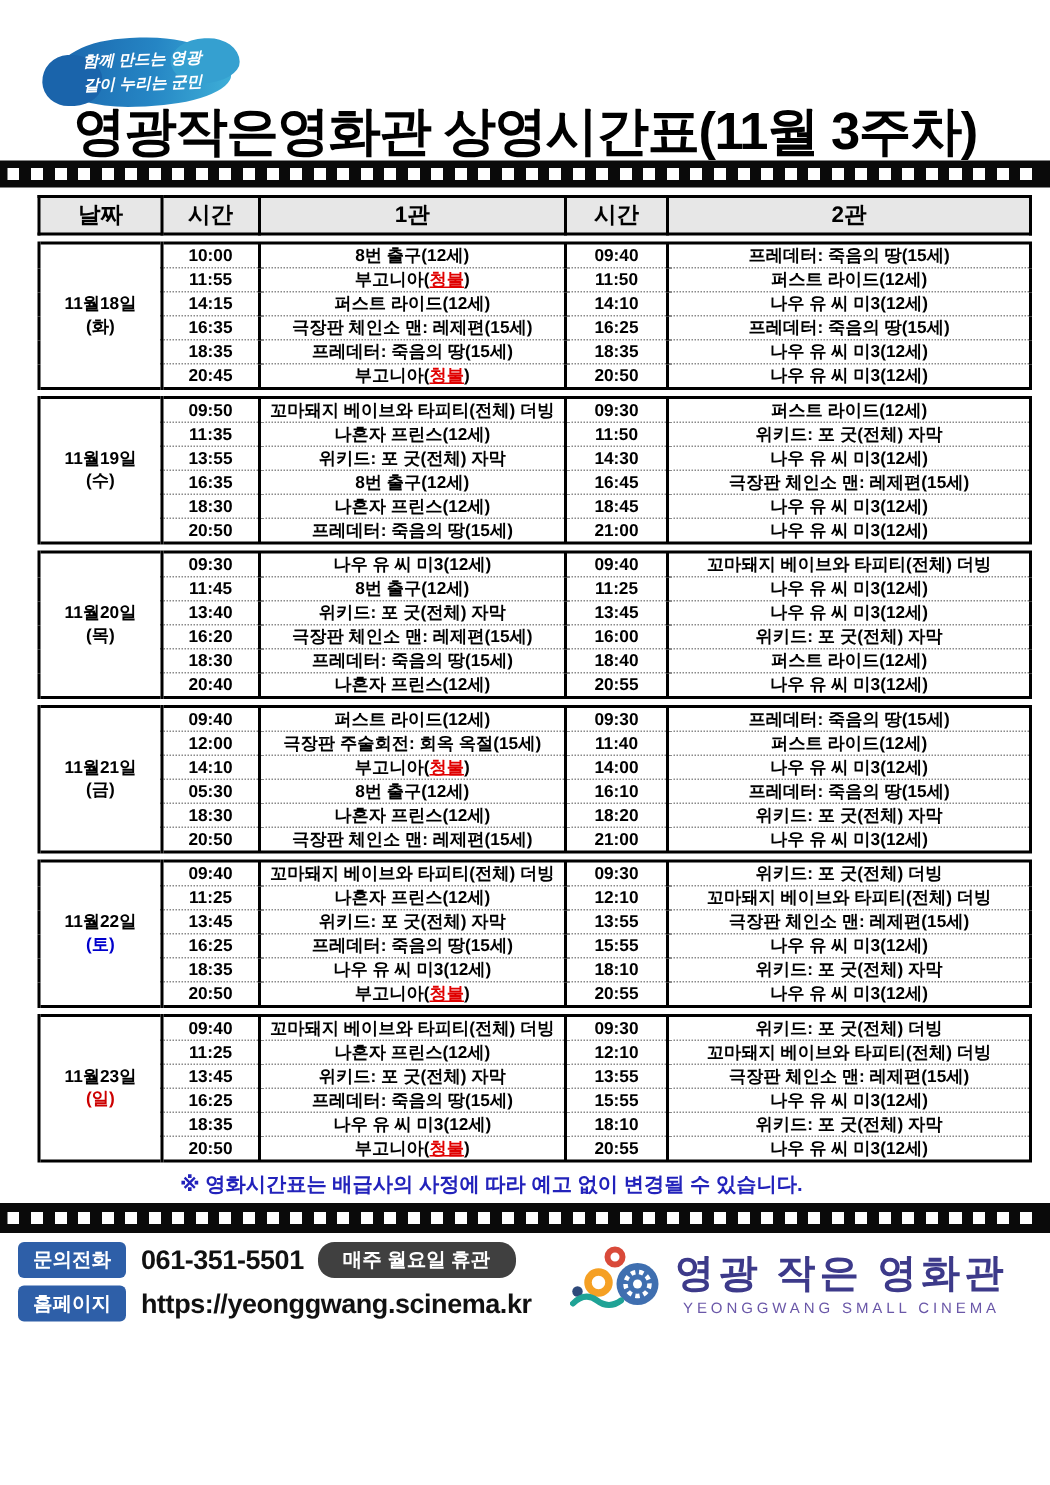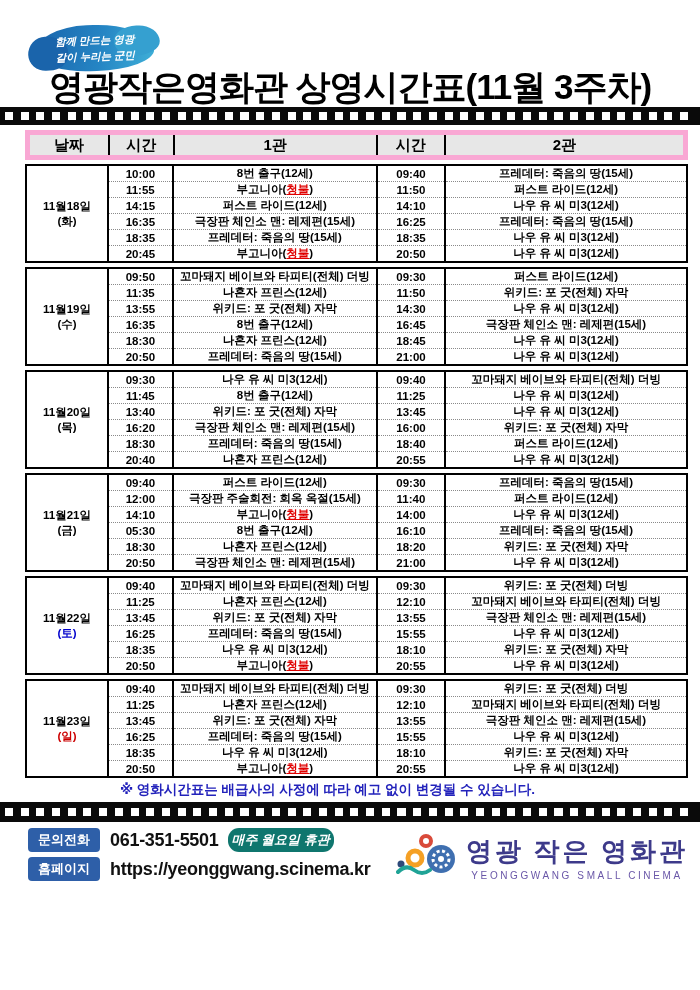--- a/index.html
+++ b/index.html
@@ -27,42 +27,42 @@
   .strip-top { top:107px; height:18px; }
   .strip-bottom { top:802px; height:20px; }
   .holes { position:absolute; left:5px; right:5px; top:50%; height:8px; transform:translateY(-50%);
            background:repeating-linear-gradient(to right,#fff 0 8px,transparent 8px 15.7px); }
 
   
   .schedule { position:absolute; left:25px; top:130px; width:663px; }
   table { border-collapse:collapse; width:100%; table-layout:fixed; }
   col.c-date{ width:12.4%; } col.c-t1{ width:9.8%; } col.c-s1{ width:30.9%; }
   col.c-t2{ width:10.3%; } col.c-s2{ width:36.6%; }
-  .head-table { border:5px solid #f9a8d4; }
+  .head-table { border:2px solid #f9a8d4; }
   .head-table th { border:2px solid #000; background:#e7e7e7; font-size:15px; font-weight:bold;
                    height:25px; text-align:center; color:#000; }
   .day-table { border:2px solid #000; margin-top:4px; }
   .day-table td { border-left:2px solid #000; border-right:2px solid #000;
                   border-top:1px dotted #8a8a8a; font-weight:bold; font-size:11.5px;
                   height:15.2px; text-align:center; white-space:nowrap; overflow:hidden; color:#000; padding:0 2px; }
   .day-table tr:first-child td { border-top:none; }
   .date-cell { border-right:2px solid #000; text-align:center; vertical-align:middle;
                font-weight:bold; font-size:17px; line-height:1.3; background:#fff; color:#000;border-radius:14px; }
   .red-txt { color:#e00000;text-decoration:underline; }
 
   .note { position:absolute; left:0; top:781px; width:655px; text-align:center;
           color:#2222bb; font-size:13.5px; font-weight:bold; }
 
   
-  .footer { position:absolute; left:28px; top:828px; width:660px; display:flex; justify-content:space-between; align-items:center; }
+  .footer { position:absolute; left:12px; top:828px; width:660px; display:flex; justify-content:space-between; align-items:flex-start; }
   .contact-row { display:flex; align-items:center; margin-bottom:5px; height:24px; }
   .badge { display:inline-flex; align-items:center; justify-content:center; color:#fff; font-weight:bold;
            font-size:13px; border-radius:4px; padding:3px 9px; min-width:72px; }
   .badge.blue { background:#2e5fa8; }
-  .badge.red { background:#0f766e; border-radius:11px; margin-left:9px; padding:3px 4px;font-style:italic; }
+  .badge.red { background:#404040; border-radius:11px; margin-left:9px; padding:3px 17px; }
   .contact-text { font-size:18px; font-weight:bold; margin-left:10px; color:#111; letter-spacing:-0.3px; }
   .cinema-logo { display:flex; align-items:center; margin-top:0; }
   .logo-text { margin-left:8px; text-align:center; }
   .logo-kr { font-family:"Liberation Serif","DejaVu Serif",serif; font-size:26px; font-weight:bold;
              color:#3d3a8a; letter-spacing:3px; white-space:nowrap; }
   .logo-en { font-size:10px; font-weight:normal; color:#6a57a8; letter-spacing:2.6px; margin-top:1px; white-space:nowrap; }
 </style>
 </head>
 <body>
 

